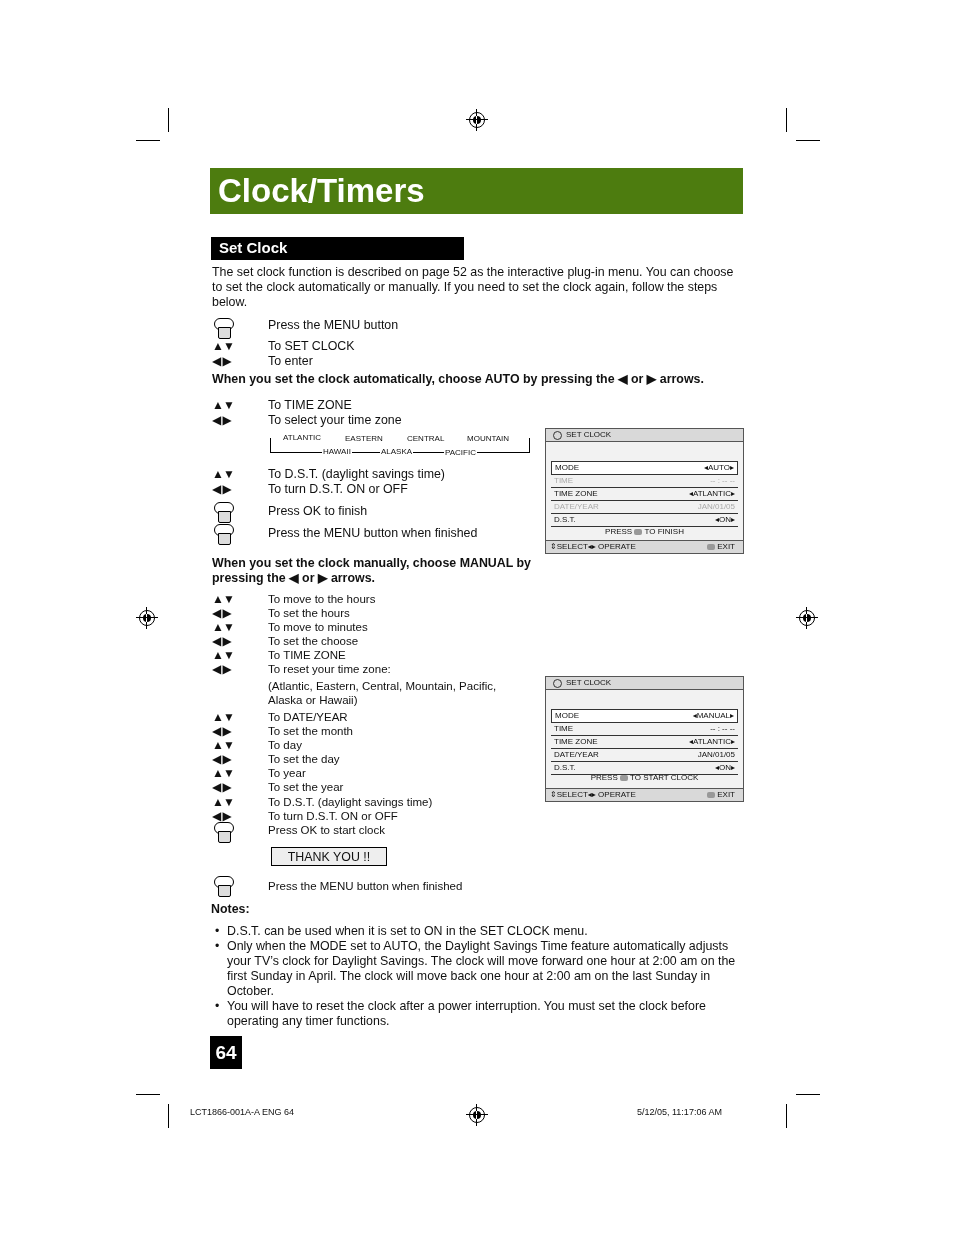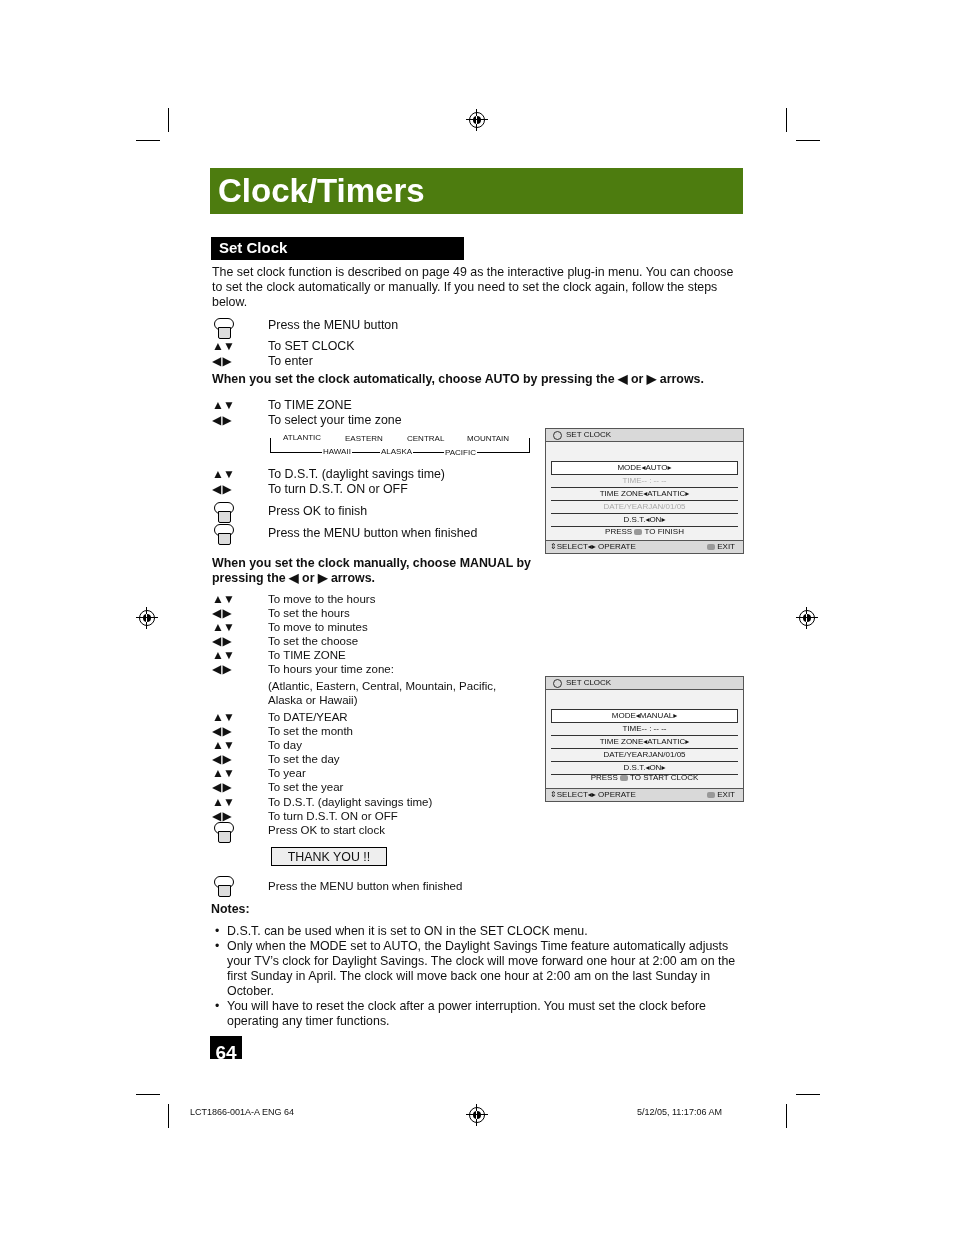--- a/index.html
+++ b/index.html
@@ -30,37 +30,37 @@
   .bold { position:absolute; left:212px; font-weight:bold; font-size:12.4px; line-height:15px; }
 
   .tz { position:absolute; left:268px; top:432px; width:262px; height:24px; font-size:8px; }
   .tz .loop { position:absolute; left:2px; top:6px; width:258px; height:14px; border:1px solid #000; border-top:none; border-bottom:1px solid #000; }
   .tz .lbl { position:absolute; background:#fff; padding:0 1px; white-space:nowrap; }
 
   .menu { position:absolute; left:545px; width:199px; height:126px; border:1px solid #555; background:#f2f2f2; font-size:8px; box-sizing:border-box; }
   .menu .mh { height:12px; background:#d9d9d9; border-bottom:1px solid #555; line-height:12px; padding-left:20px; position:relative; }
   .menu .mh .clk { position:absolute; left:7px; top:2px; width:7px; height:7px; border:1px solid #333; border-radius:50%; }
   .menu .items { position:absolute; left:5px; top:32px; width:187px; }
-  .menu .it { height:12px; line-height:12px; padding:0 3px; display:flex; justify-content:center; border-bottom:1px solid #333; background:#f2f2f2; }
+  .menu .it { height:12px; line-height:12px; padding:0 3px; display:flex; justify-content:space-between; border-bottom:1px solid #333; background:#f2f2f2; }
   .menu .it.sel { background:#fff; border:1px solid #333; }
   .menu .it.dim { color:#aaa; }
   .menu .msg { position:absolute; left:0; width:100%; text-align:center; top:98px; }
   .menu .mf { position:absolute; left:0; bottom:0; width:100%; height:12px; border-top:1px solid #555; background:#d9d9d9; line-height:12px; }
   .menu .mf .l { position:absolute; left:4px; }
   .menu .mf .r { position:absolute; right:8px;margin-left:48px; }
   .okbtn { display:inline-block; width:8px; height:6px; background:#999; border-radius:2px; vertical-align:middle; }
 
   .thanks { position:absolute; left:271px; top:847px; width:116px; height:19px; border:1px solid #000; background:#eee; font-size:12.4px; text-align:center; line-height:19px; box-sizing:border-box; }
 
   .notes-h { left:211px; top:902px; font-weight:bold; font-size:12.4px; }
   .notes { left:211px; top:920px; width:535px; font-size:12.4px; line-height:15px; margin:4px; padding:0; list-style:none; }
   .notes li { position:relative; padding-left:12px; margin-bottom:0; }
   .notes li::before { content:"•"; position:absolute; left:0; top:0; }
 
-  .pagenum { left:210px; top:1036px; width:32px; height:23px; background:#000; color:#fff; font-weight:bold; font-size:19px; text-align:center; line-height:33px; }
+  .pagenum { left:210px; top:1036px; width:32px; height:33px; background:#000; color:#fff; font-weight:bold; font-size:19px; text-align:center; line-height:33px; }
   .foot { top:1107px; font-size:9px; }
 </style>
 </head>
 <body>
 
 <div class="crop-v" style="left:168px;top:108px;"></div>
 <div class="crop-h" style="left:136px;top:140px;"></div>
 <div class="crop-v" style="left:786px;top:108px;"></div>
 <div class="crop-h" style="left:796px;top:140px;"></div>
 <div class="crop-h" style="left:136px;top:1094px;"></div>
@@ -83,21 +83,21 @@
     <span class="vx"></span>
   </div>
 <div class="reg" style="left:469px;top:1107px;">
     <span class="vline"></span>
     <span class="hx"></span>
     <span class="vx"></span>
   </div>
 
 <div class="abs title-bar">Clock/Timers</div>
 <div class="abs section-bar">Set Clock</div>
-<div class="abs intro">The set clock function is described on page 49 as the interactive plug-in menu. You can choose to set the clock automatically or manually. If you need to set the clock again, follow the steps below.</div>
+<div class="abs intro">The set clock function is described on page 52 as the interactive plug-in menu. You can choose to set the clock automatically or manually. If you need to set the clock again, follow the steps below.</div>
 
 <div class="row" style="top:318px;">
   <div class="hand" style="top:0;">
       <div class="top"></div>
       <div class="bot"></div>
     </div>
   <span class="tx">Press the MENU button</span>
 </div>
 <div class="row" style="top:339px;">
   <span class="ic">▲▼</span>
@@ -201,21 +201,21 @@
 <div class="row sm" style="top:634px;">
     <span class="ic">◀ ▶</span>
     <span class="tx">To set the choose</span>
   </div>
 <div class="row sm" style="top:648px;">
     <span class="ic">▲▼</span>
     <span class="tx">To TIME ZONE</span>
   </div>
 <div class="row sm" style="top:662px;">
     <span class="ic">◀ ▶</span>
-    <span class="tx">To hours your time zone:</span>
+    <span class="tx">To reset your time zone:</span>
   </div>
 <div class="row sm" style="top:679px;">
     <span class="tx">(Atlantic, Eastern, Central, Mountain, Pacific,</span>
   </div>
 <div class="row sm" style="top:693px;">
     <span class="tx">Alaska or Hawaii)</span>
   </div>
 
 <div class="row sm" style="top:710px;">
     <span class="ic">▲▼</span>

